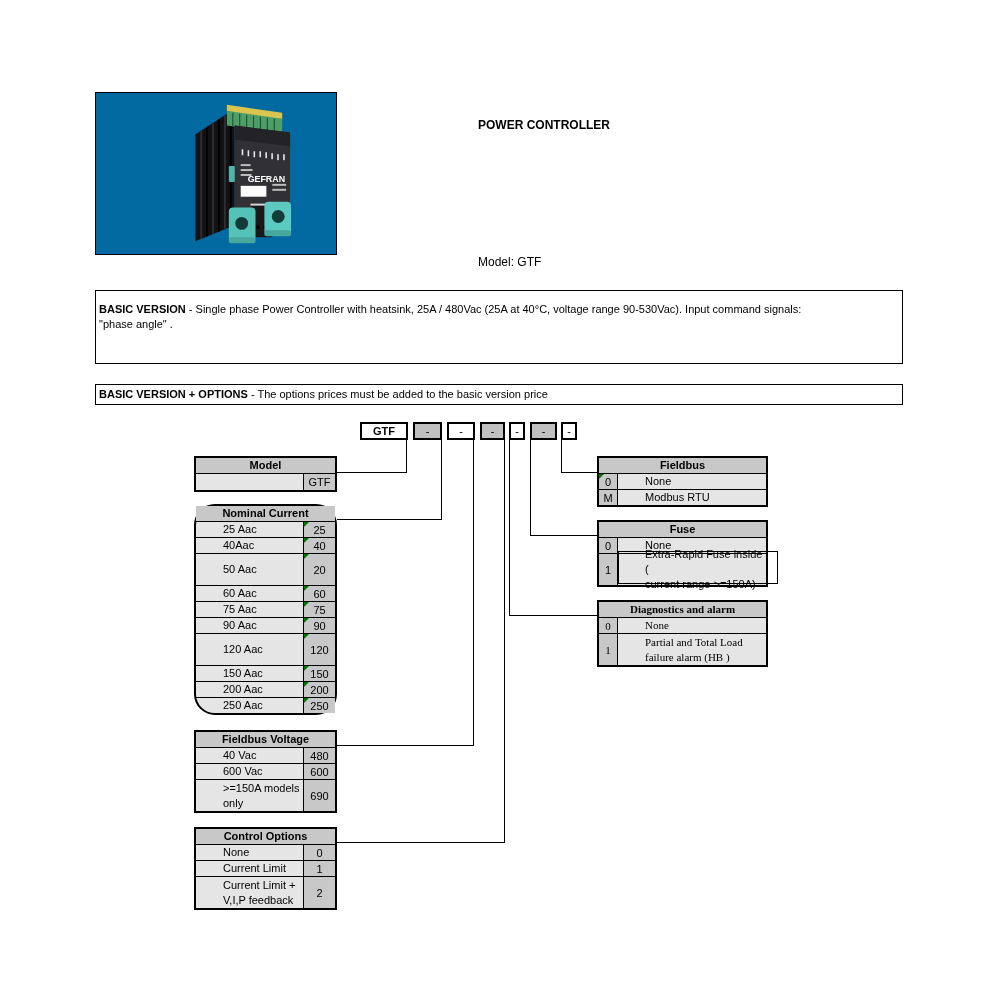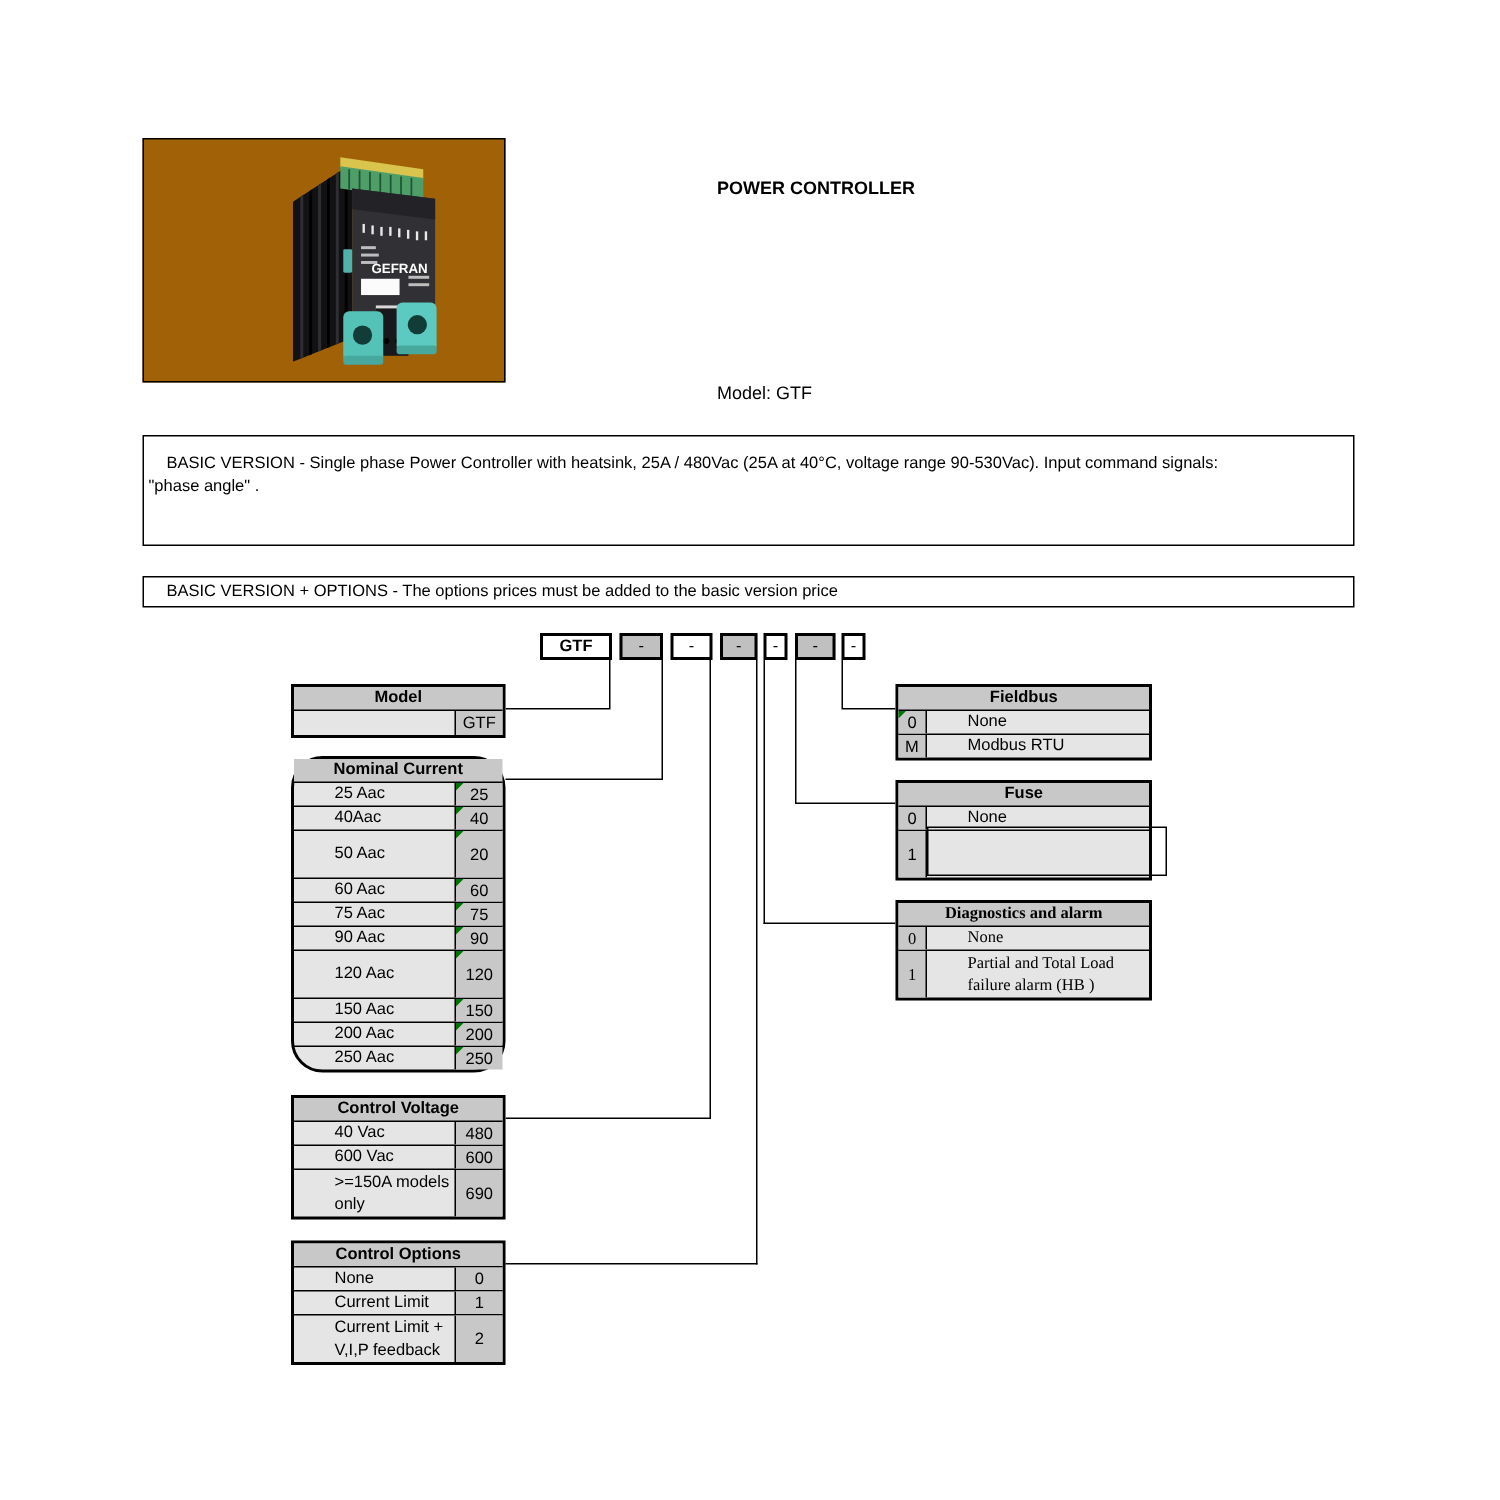--- a/index.html
+++ b/index.html
@@ -2,32 +2,32 @@
 <html><head>
 <meta charset="utf-8">
 <title>Power Controller GTF</title>
 <style>
   html,body{margin:0;padding:0;background:#fff;}
   .canvas{position:relative;width:1000px;height:1000px;background:#ffffff;
           font-family:"Liberation Sans",sans-serif;color:#000;overflow:hidden;}
   .abs{position:absolute;}
 
   
-  .photo-frame{left:95px;top:92px;width:242px;height:163px;border:1px solid #000;background:#a16207;box-sizing:border-box;}
+  .photo-frame{left:95px;top:92px;width:242px;height:163px;border:1px solid #000;background:#0369a1;box-sizing:border-box;}
 
   
   .page-title{left:478px;top:118px;font-size:12px;font-weight:bold;}
   .model-label{left:478px;top:255px;font-size:12px;}
 
   
   .desc-box{left:95px;top:290px;width:808px;height:74px;border:1px solid #000;box-sizing:border-box;
             font-size:11px;line-height:14.6px;padding:11px 4px 0 3px;}
   .options-box{left:95px;top:384px;width:808px;height:21px;border:1px solid #000;box-sizing:border-box;
             font-size:11px;line-height:19px;padding-left:3px;white-space:nowrap;overflow:hidden;}
-  .bold{font-weight:normal;margin-left:12px;}
+  .bold{font-weight:bold;}
 
   
   .codebox{position:absolute;top:422px;height:18px;border:2px solid #000;box-sizing:border-box;
            display:flex;align-items:center;justify-content:center;font-size:11px;background:#fff;}
   .codebox.gray{background:#c0c0c0;}
   .codebox.model{font-weight:bold;}
 
   
   .vline{position:absolute;width:1px;background:#000;}
   .hline{position:absolute;height:1px;background:#000;}
@@ -245,21 +245,21 @@
     <div class="trow h16">
         <div class="lcell">250 Aac</div>
         <div class="vcell">
           <i class="tri"></i>
           <span>250</span>
         </div>
       </div>
   </div>
 
   <div class="tbl" id="t-voltage">
-    <div class="thead">Control Voltage</div>
+    <div class="thead">Fieldbus Voltage</div>
     <div class="trow h16">
         <div class="lcell">40 Vac</div>
         <div class="vcell">480</div>
       </div>
     <div class="trow h16">
         <div class="lcell">600 Vac</div>
         <div class="vcell">600</div>
       </div>
     <div class="trow h32">
         <div class="lcell">&gt;=150A models
@@ -301,20 +301,22 @@
   </div>
 
   <div class="tbl" id="t-fuse">
     <div class="thead">Fuse</div>
     <div class="trow h16">
         <div class="ccell">0</div>
         <div class="lcell">None</div>
       </div>
     <div class="trow h32">
         <div class="ccell">1</div>
+        <div class="lcell">Extra-Rapid Fuse inside (
+current range &gt;=150A)</div>
       </div>
   </div>
   <div class="abs fuse-outline"></div>
 
   <div class="tbl" id="t-diag">
     <div class="thead">Diagnostics and alarm</div>
     <div class="trow h16">
         <div class="ccell">0</div>
         <div class="lcell">None</div>
       </div>

